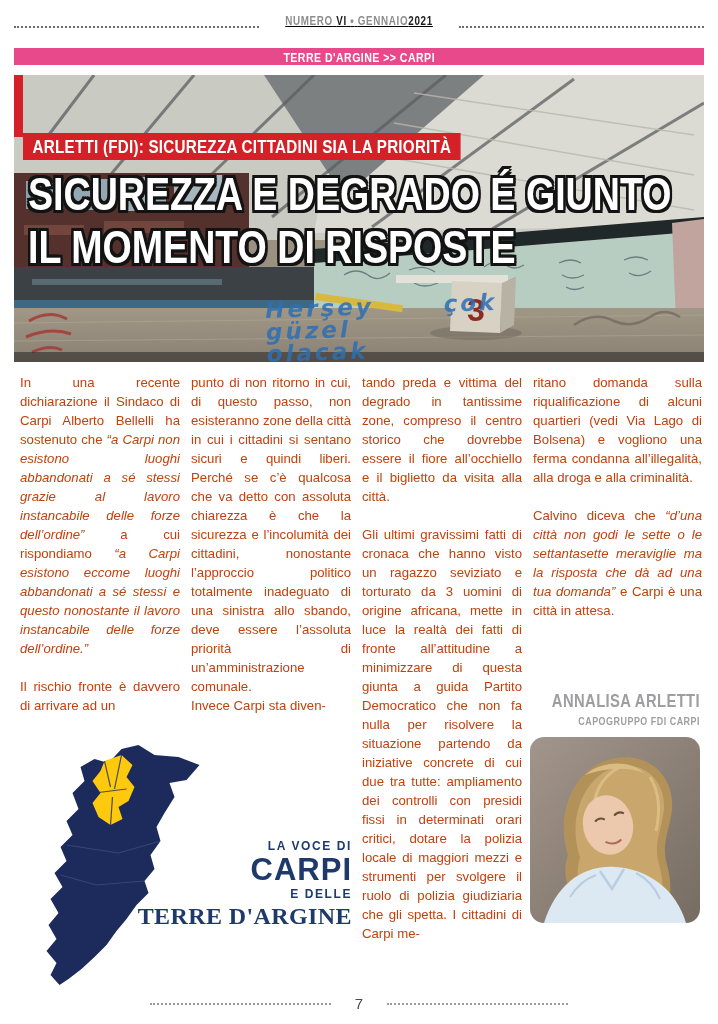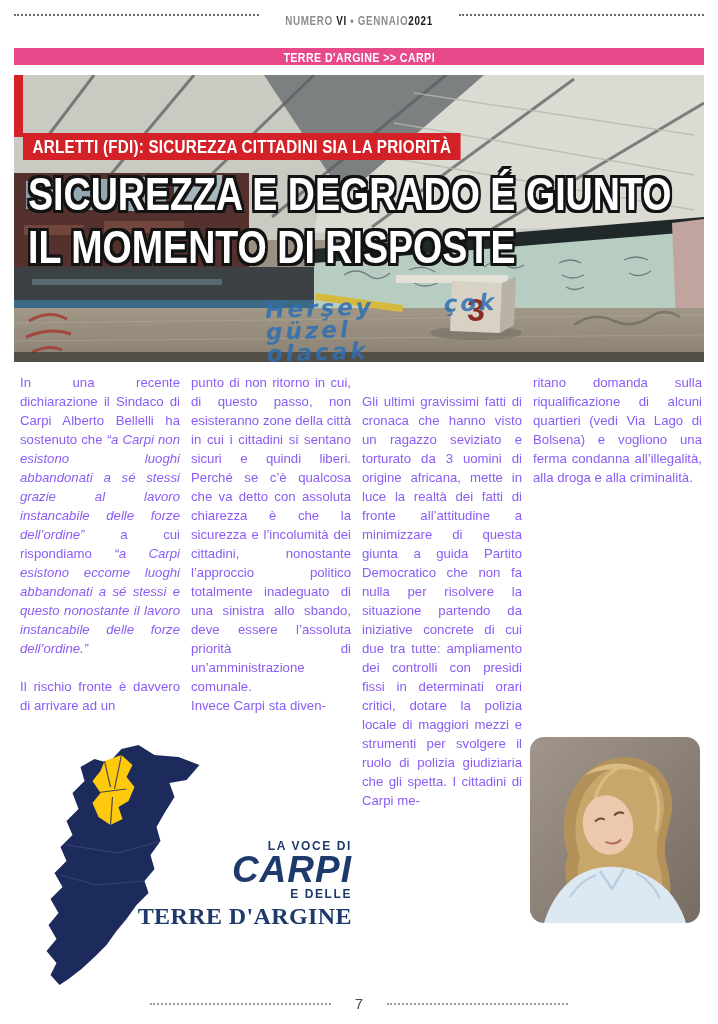--- a/index.html
+++ b/index.html
@@ -1,20 +1,20 @@
 <!DOCTYPE html>
 <html><head>
 <meta charset="utf-8">
 <style>
   html,body{margin:0;padding:0;background:#ffffff;}
   .page{position:relative;width:718px;height:1024px;background:#fff;overflow:hidden;
         font-family:"Liberation Sans",sans-serif;margin:0 auto;}
 
   
-  .issue-row{position:absolute;top:14px;left:14px;right:14px;display:flex;align-items:flex-start;}
+  .issue-row{position:absolute;top:14px;left:14px;right:14px;display:flex;align-items:flex-end;text-decoration:underline;}
   .dotted{flex:1;border-top:2px dotted #6b6b6b;height:0;}
   .issue-text{white-space:nowrap;margin:0 10px;font-weight:bold;font-size:12px;letter-spacing:.8px;
               transform:scaleX(.82);display:inline-block;}
   .gray{color:#8d8d8d;} .dark{color:#1c1c1c;}
 
   
   .banner{position:absolute;top:48px;left:14px;right:14px;height:17px;background:#e8498b;
           text-align:center;line-height:17px;}
   .banner span{display:inline-block;transform:scaleX(.85);color:#fff;font-weight:800;
                font-size:12.5px;letter-spacing:.5px;}
@@ -31,32 +31,32 @@
       font-size:47px;line-height:53px;letter-spacing:0;
       text-shadow:-3px -3px 0 #131313,3px -3px 0 #131313,-3px 3px 0 #131313,3px 3px 0 #131313,
                   0 -3px 0 #131313,0 3px 0 #131313,-3px 0 0 #131313,3px 0 0 #131313;}
   .graffiti{position:absolute;left:252px;top:220px;transform:rotate(-2deg);color:#2e6fb4;
             font-family:"DejaVu Sans",sans-serif;font-style:italic;font-weight:bold;
             font-size:23px;line-height:22px;letter-spacing:3px;opacity:.85;}
   .graffiti .w4{margin-left:70px;}
 
   
   .cols{position:absolute;top:373px;left:20px;width:682px;display:flex;gap:11px;}
-  .col{width:160px;flex:none;font-size:13.2px;line-height:1.44;text-align:justify;color:#8b5cf6;}
+  .col{width:160px;flex:none;font-size:13.2px;line-height:1.44;text-align:justify;color:#c2410c;}
   .col:last-child{width:169px;}
   .col p{margin:0;}
   .col p.gap{margin-top:19px;}
   .q{font-style:italic;}
 
   
   .brand{position:absolute;left:20px;top:735px;width:332px;height:255px;}
   .brand svg{position:absolute;left:4px;top:0;}
   .wordmark{position:absolute;right:0;top:104px;text-align:right;color:#1e3a6b;font-weight:bold;}
   .wm-small{font-size:12px;letter-spacing:1.6px;}
-  .wm-carpi{font-size:37px;letter-spacing:1px;line-height:34px;font-style:italic;}
+  .wm-carpi{font-size:31px;letter-spacing:1px;line-height:34px;}
   .wm-terre{font-size:24px;letter-spacing:.4px;line-height:30px;font-family:Liberation Serif, serif;}
 
   
   .author{position:absolute;right:18px;top:691px;width:190px;text-align:right;color:#9e9ea0;}
   .author .name{font-size:18px;font-weight:800;transform:scaleX(.82);transform-origin:right top;
                 letter-spacing:.5px;white-space:nowrap;}
   .author .role{font-size:10.5px;font-weight:800;transform:scaleX(.85);transform-origin:right top;
                 letter-spacing:.6px;margin-top:3px;white-space:nowrap;}
   .photo{position:absolute;right:18px;top:737px;width:170px;height:186px;border-radius:14px;
          overflow:hidden;}
@@ -178,24 +178,26 @@
   <div class="cols">
     <div class="col">
       <p><span>In una recente dichiarazione il Sindaco di Carpi Alberto Bellelli ha sostenuto che </span><span class="q">“a Carpi non esistono luoghi abbandonati a sé stessi grazie al lavoro instancabile delle forze dell’ordine”</span><span> a cui rispondiamo </span><span class="q">“a Carpi esistono eccome luoghi abbandonati a sé stessi e questo nonostante il lavoro instancabile delle forze dell’ordine.”</span></p>
       <p class="gap"><span>Il rischio fronte è davvero di arrivare ad un</span></p>
     </div>
     <div class="col">
       <p><span>punto di non ritorno in cui, di questo passo, non esisteranno zone della città in cui i cittadini si sentano sicuri e quindi liberi. Perché se c’è qualcosa che va detto con assoluta chiarezza è che la sicurezza e l’incolumità dei cittadini, nonostante l’approccio politico totalmente inadeguato di una sinistra allo sbando, deve essere l’assoluta priorità di un’amministrazione comunale.</span></p>
       <p><span>Invece Carpi sta diven-</span></p>
     </div>
     <div class="col">
+      <p><span>tando preda e vittima del degrado in tantissime zone, compreso il centro storico che dovrebbe essere il fiore all’occhiello e il biglietto da visita alla città.</span></p>
       <p class="gap"><span>Gli ultimi gravissimi fatti di cronaca che hanno visto un ragazzo seviziato e torturato da 3 uomini di origine africana, mette in luce la realtà dei fatti di fronte all’attitudine a minimizzare di questa giunta a guida Partito Democratico che non fa nulla per risolvere la situazione partendo da iniziative concrete di cui due tra tutte: ampliamento dei controlli con presidi fissi in determinati orari critici, dotare la polizia locale di maggiori mezzi e strumenti per svolgere il ruolo di polizia giudiziaria che gli spetta. I cittadini di Carpi me-</span></p>
     </div>
     <div class="col">
       <p><span>ritano domanda sulla riqualificazione di alcuni quartieri (vedi Via Lago di Bolsena) e vogliono una ferma condanna all’illegalità, alla droga e alla criminalità.</span></p>
+      <p class="gap"><span>Calvino diceva che </span><span class="q">“d’una città non godi le sette o le settantasette meraviglie ma la risposta che dà ad una tua domanda”</span><span> e Carpi è una città in attesa.</span></p>
     </div>
   </div>
 
   <div class="brand">
     <svg width="240" height="255" viewBox="0 0 235 255">
       <path d="M95,14 L112,10 L128,20 L152,22 L173,30 L160,45 L143,48 L148,62 L138,78 L130,92 L134,106 L124,120 L128,134 L118,146 L122,158 L110,170 L100,184 L90,196 L80,210 L68,222 L55,234 L42,244 L33,250 L24,240 L30,228 L20,216 L30,204 L22,190 L32,178 L24,164 L36,152 L28,138 L40,126 L34,112 L46,100 L40,86 L52,74 L46,58 L58,46 L54,32 L68,24 L82,28 Z" fill="#1c2b5c"></path>
       <g stroke="#ffffff" stroke-width="1" opacity="0.12" fill="none">
         <path d="M134,106 L92,118 L40,110"></path>
           <path d="M118,146 L70,150 L34,140"></path>
       </g>
@@ -208,20 +210,24 @@
       </g>
     </svg>
     <div class="wordmark">
       <div class="wm-small">LA VOCE DI</div>
       <div class="wm-carpi">CARPI</div>
       <div class="wm-small">E DELLE</div>
       <div class="wm-terre">TERRE D'ARGINE</div>
     </div>
   </div>
 
+  <div class="author">
+    <div class="name">ANNALISA ARLETTI</div>
+    <div class="role">CAPOGRUPPO FDI CARPI</div>
+  </div>
 
   <div class="photo">
     <svg width="170" height="186" viewBox="0 0 170 186">
       <defs>
         <linearGradient id="bgG" x1="0" y1="0" x2="1" y2="1">
           <stop offset="0" stop-color="#a2968c"></stop>
             <stop offset="1" stop-color="#776c62"></stop>
         </linearGradient>
       </defs>
       <rect width="170" height="186" fill="url(#bgG)"></rect>

